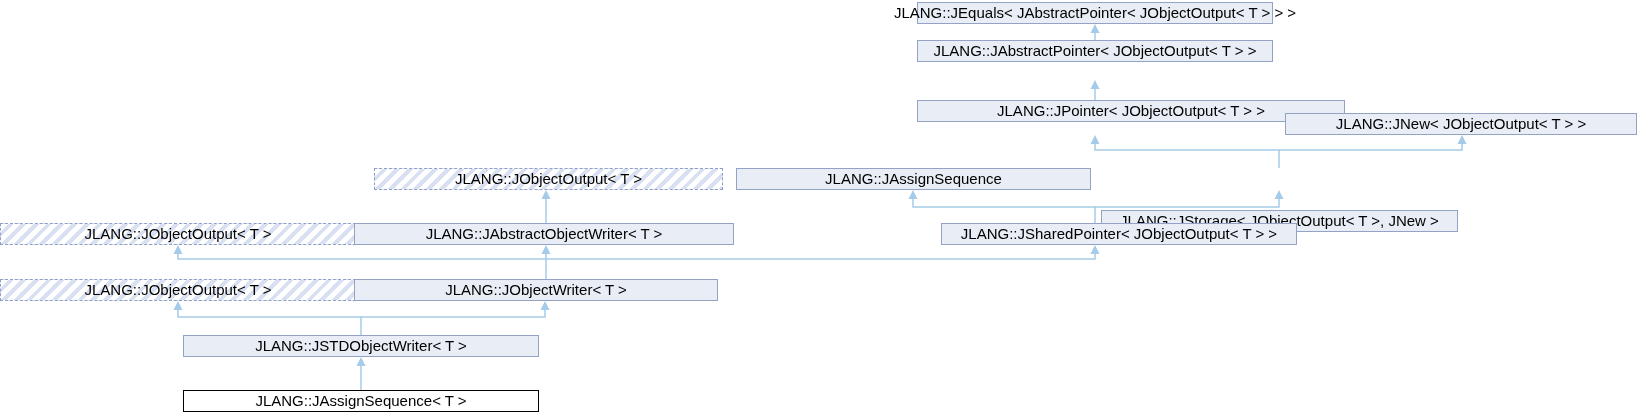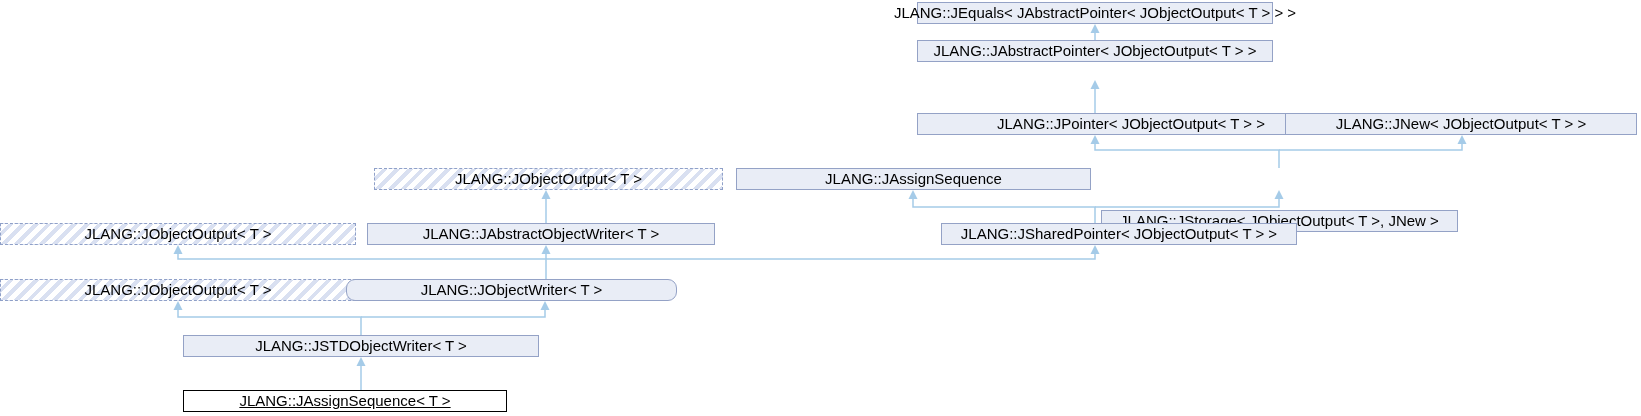--- a/index.html
+++ b/index.html
@@ -33,32 +33,32 @@
     cursor:default;
   }
   .node.focus {
     background:#ffffff;
     border:1.5px solid #000000;
     cursor:default;
   }
   
   #n0  { left:917px;  top:2px;   width:356px; }
   #n1  { left:917px;  top:40px;  width:356px; }
-  #n2  { left:917px;  top:113px; width:428px; }
+  #n2  { left:917px;  top:100px; width:428px; }
   #n3  { left:1285px; top:113px; width:352px; }
   #n4  { left:374px;  top:168px; width:349px; }
   #n5  { left:736px;  top:168px; width:355px; }
   #n6  { left:1101px; top:168px; width:357px;margin-top:42px; }
   #n7  { left:0px;    top:223px; width:356px; }
-  #n8  { left:367px;  top:223px; width:348px; }
+  #n8  { left:354px;  top:223px; width:380px; }
   #n9  { left:917px;  top:223px; width:356px;margin-left:24px; }
   #n10 { left:0px;    top:279px; width:356px; }
-  #n11 { left:346px;  top:279px; width:331px;border-radius:9px; }
+  #n11 { left:354px;  top:279px; width:364px; }
   #n12 { left:183px;  top:335px; width:356px; }
-  #n13 { left:183px;  top:390px; width:324px;text-decoration:underline; }
+  #n13 { left:183px;  top:390px; width:356px; }
 </style>
 </head>
 <body>
 
 <div class="canvas">
 
   <svg class="edges" width="1641" height="416" viewBox="0 0 1641 416" fill="none" stroke="#a5cbe8" stroke-width="1.5">
 
     <g>
       <path d="M1095 58 L1095 32"></path>

